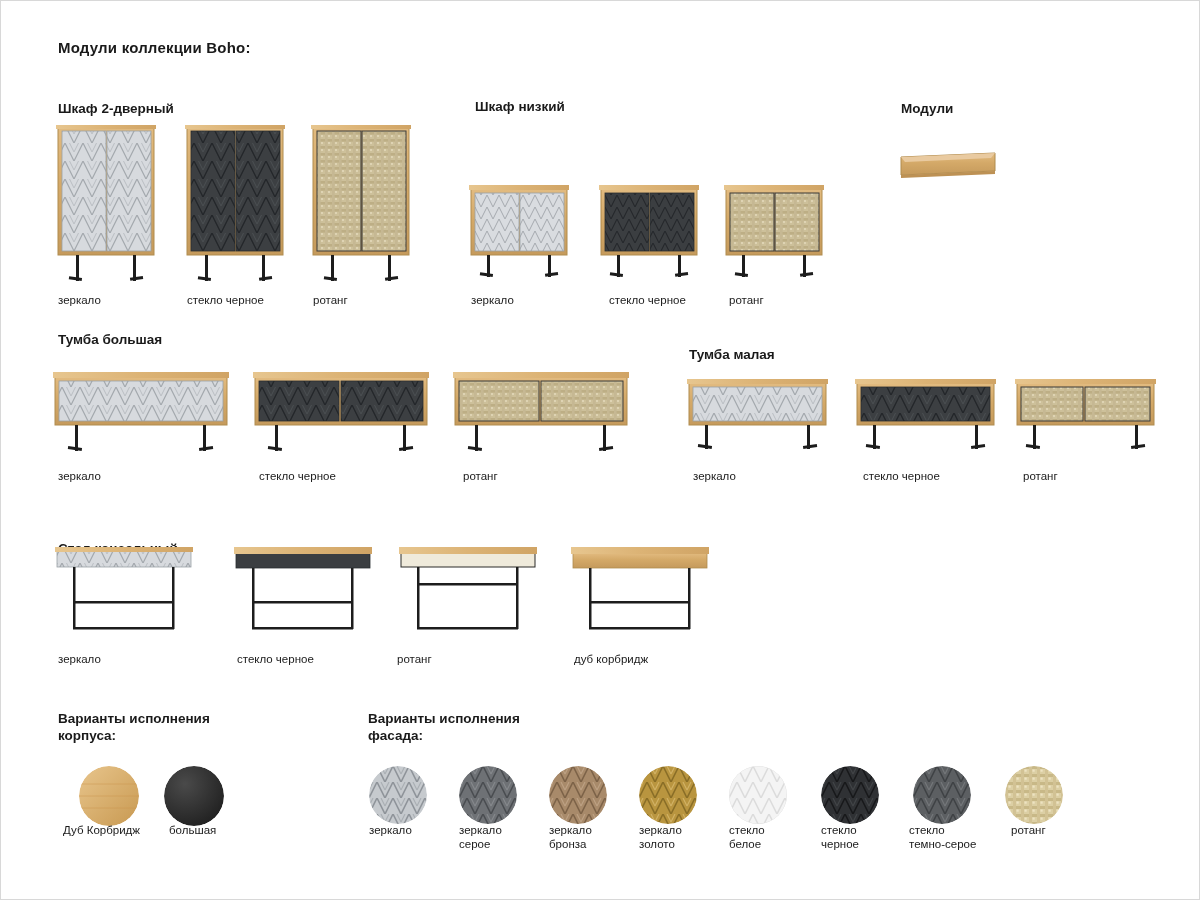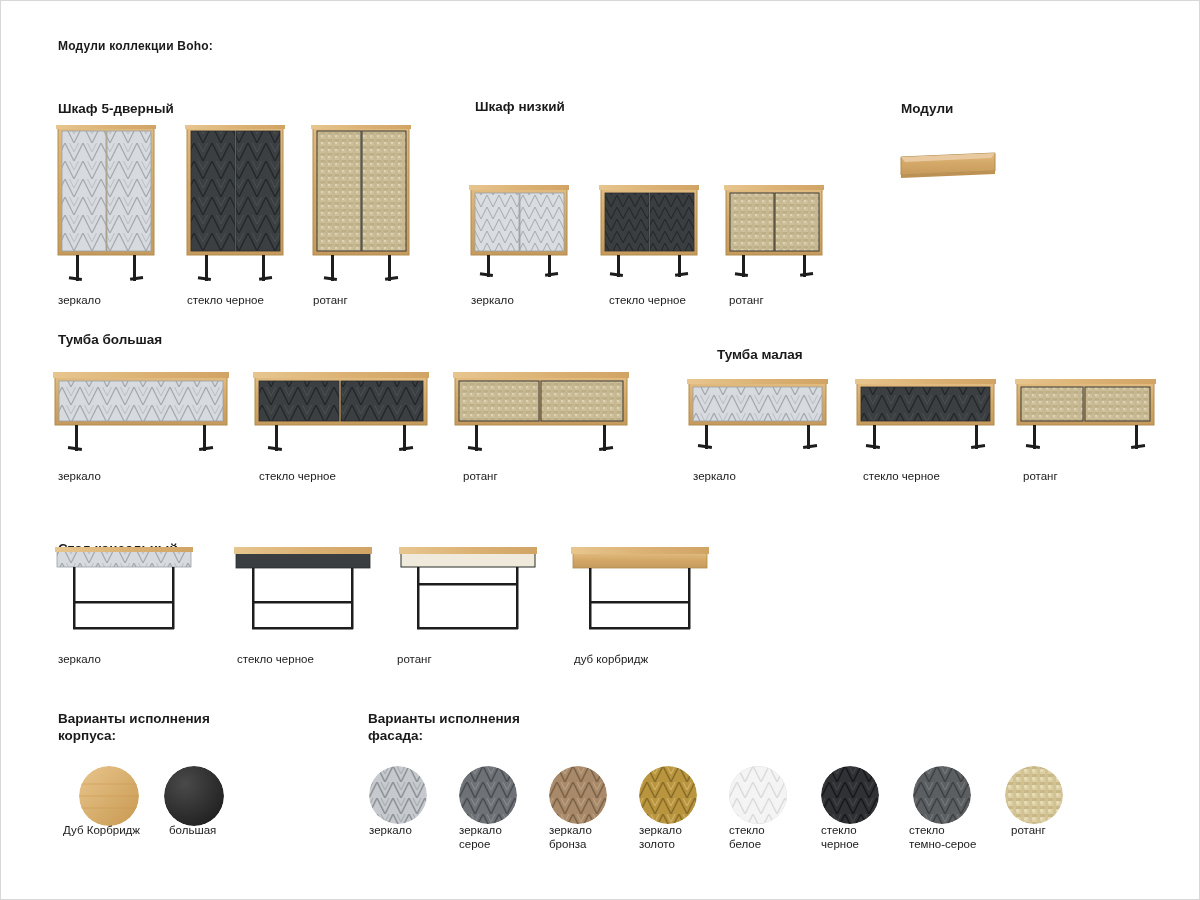--- a/index.html
+++ b/index.html
@@ -21,21 +21,21 @@
     width: 1200px;
     height: 900px;
     background: #fff;
     border: 1px solid #d8d8d8;
     box-sizing: border-box;
   }
   .page-title {
     position: absolute;
     left: 57px;
     top: 38px;
-    font-size: 12px;
+    font-size: 15px;
     font-weight: bold;
     letter-spacing: 0.2px;
   }
   .section-title {
     position: absolute;
     font-size: 13.5px;
     font-weight: bold;
     white-space: pre-line;
     line-height: 1.28;
   }
@@ -57,25 +57,25 @@
   }
   svg { display: block; }
 </style>
 </head>
 <body>
 
 <div class="page">
 
   <div class="page-title">Модули коллекции Boho:</div>
 
-  <div class="section-title" style="left:57px; top:99px;">Шкаф 5-дверный</div>
+  <div class="section-title" style="left:57px; top:99px;">Шкаф 2-дверный</div>
   <div class="section-title" style="left:474px; top:97px;">Шкаф низкий</div>
   <div class="section-title" style="left:900px; top:99px;">Модули</div>
   <div class="section-title" style="left:57px; top:330px;">Тумба большая</div>
-  <div class="section-title" style="left:688px; top:345px;margin-left:28px;">Тумба малая</div>
+  <div class="section-title" style="left:688px; top:345px;">Тумба малая</div>
   <div class="section-title" style="left:57px; top:539px;">Стол консольный</div>
   <div class="section-title" style="left:57px; top:709px;">Варианты исполнения
 корпуса:</div>
   <div class="section-title" style="left:367px; top:709px;">Варианты исполнения
 фасада:</div>
 
   <svg width="0" height="0" style="position:absolute" aria-hidden="true">
     <defs>
 
       <pattern id="pMirror" width="18" height="18" patternUnits="userSpaceOnUse">

